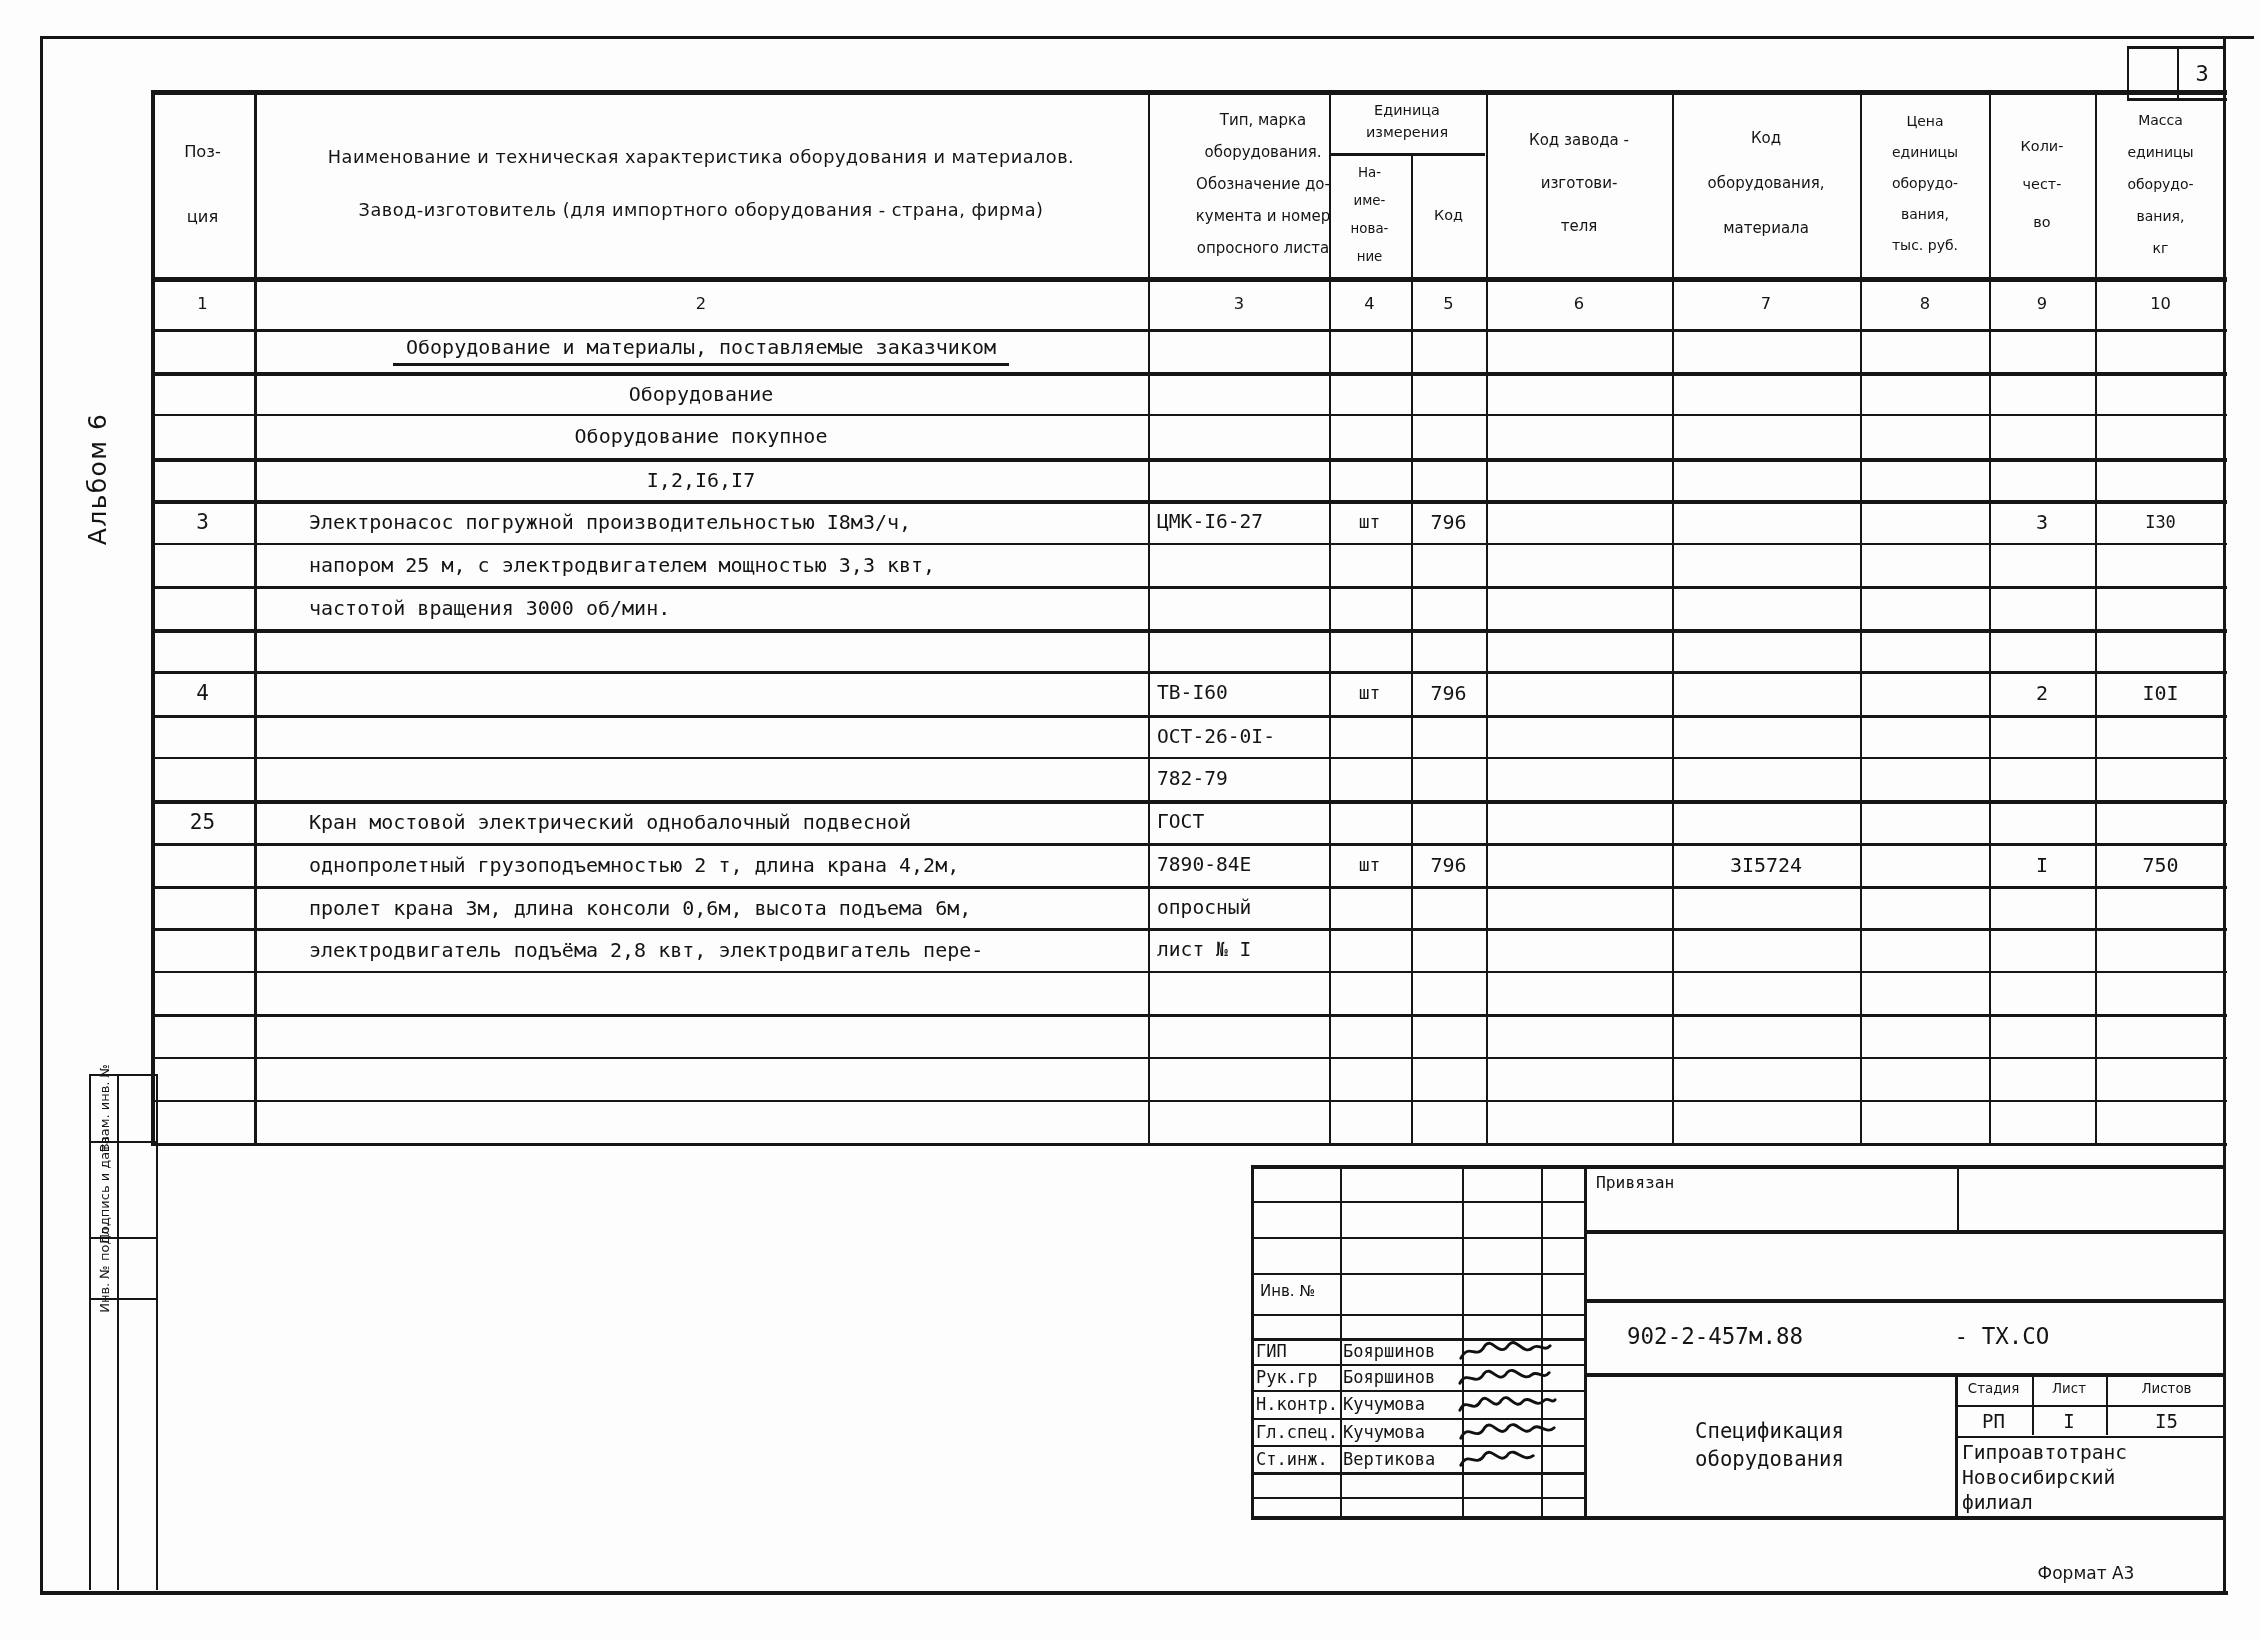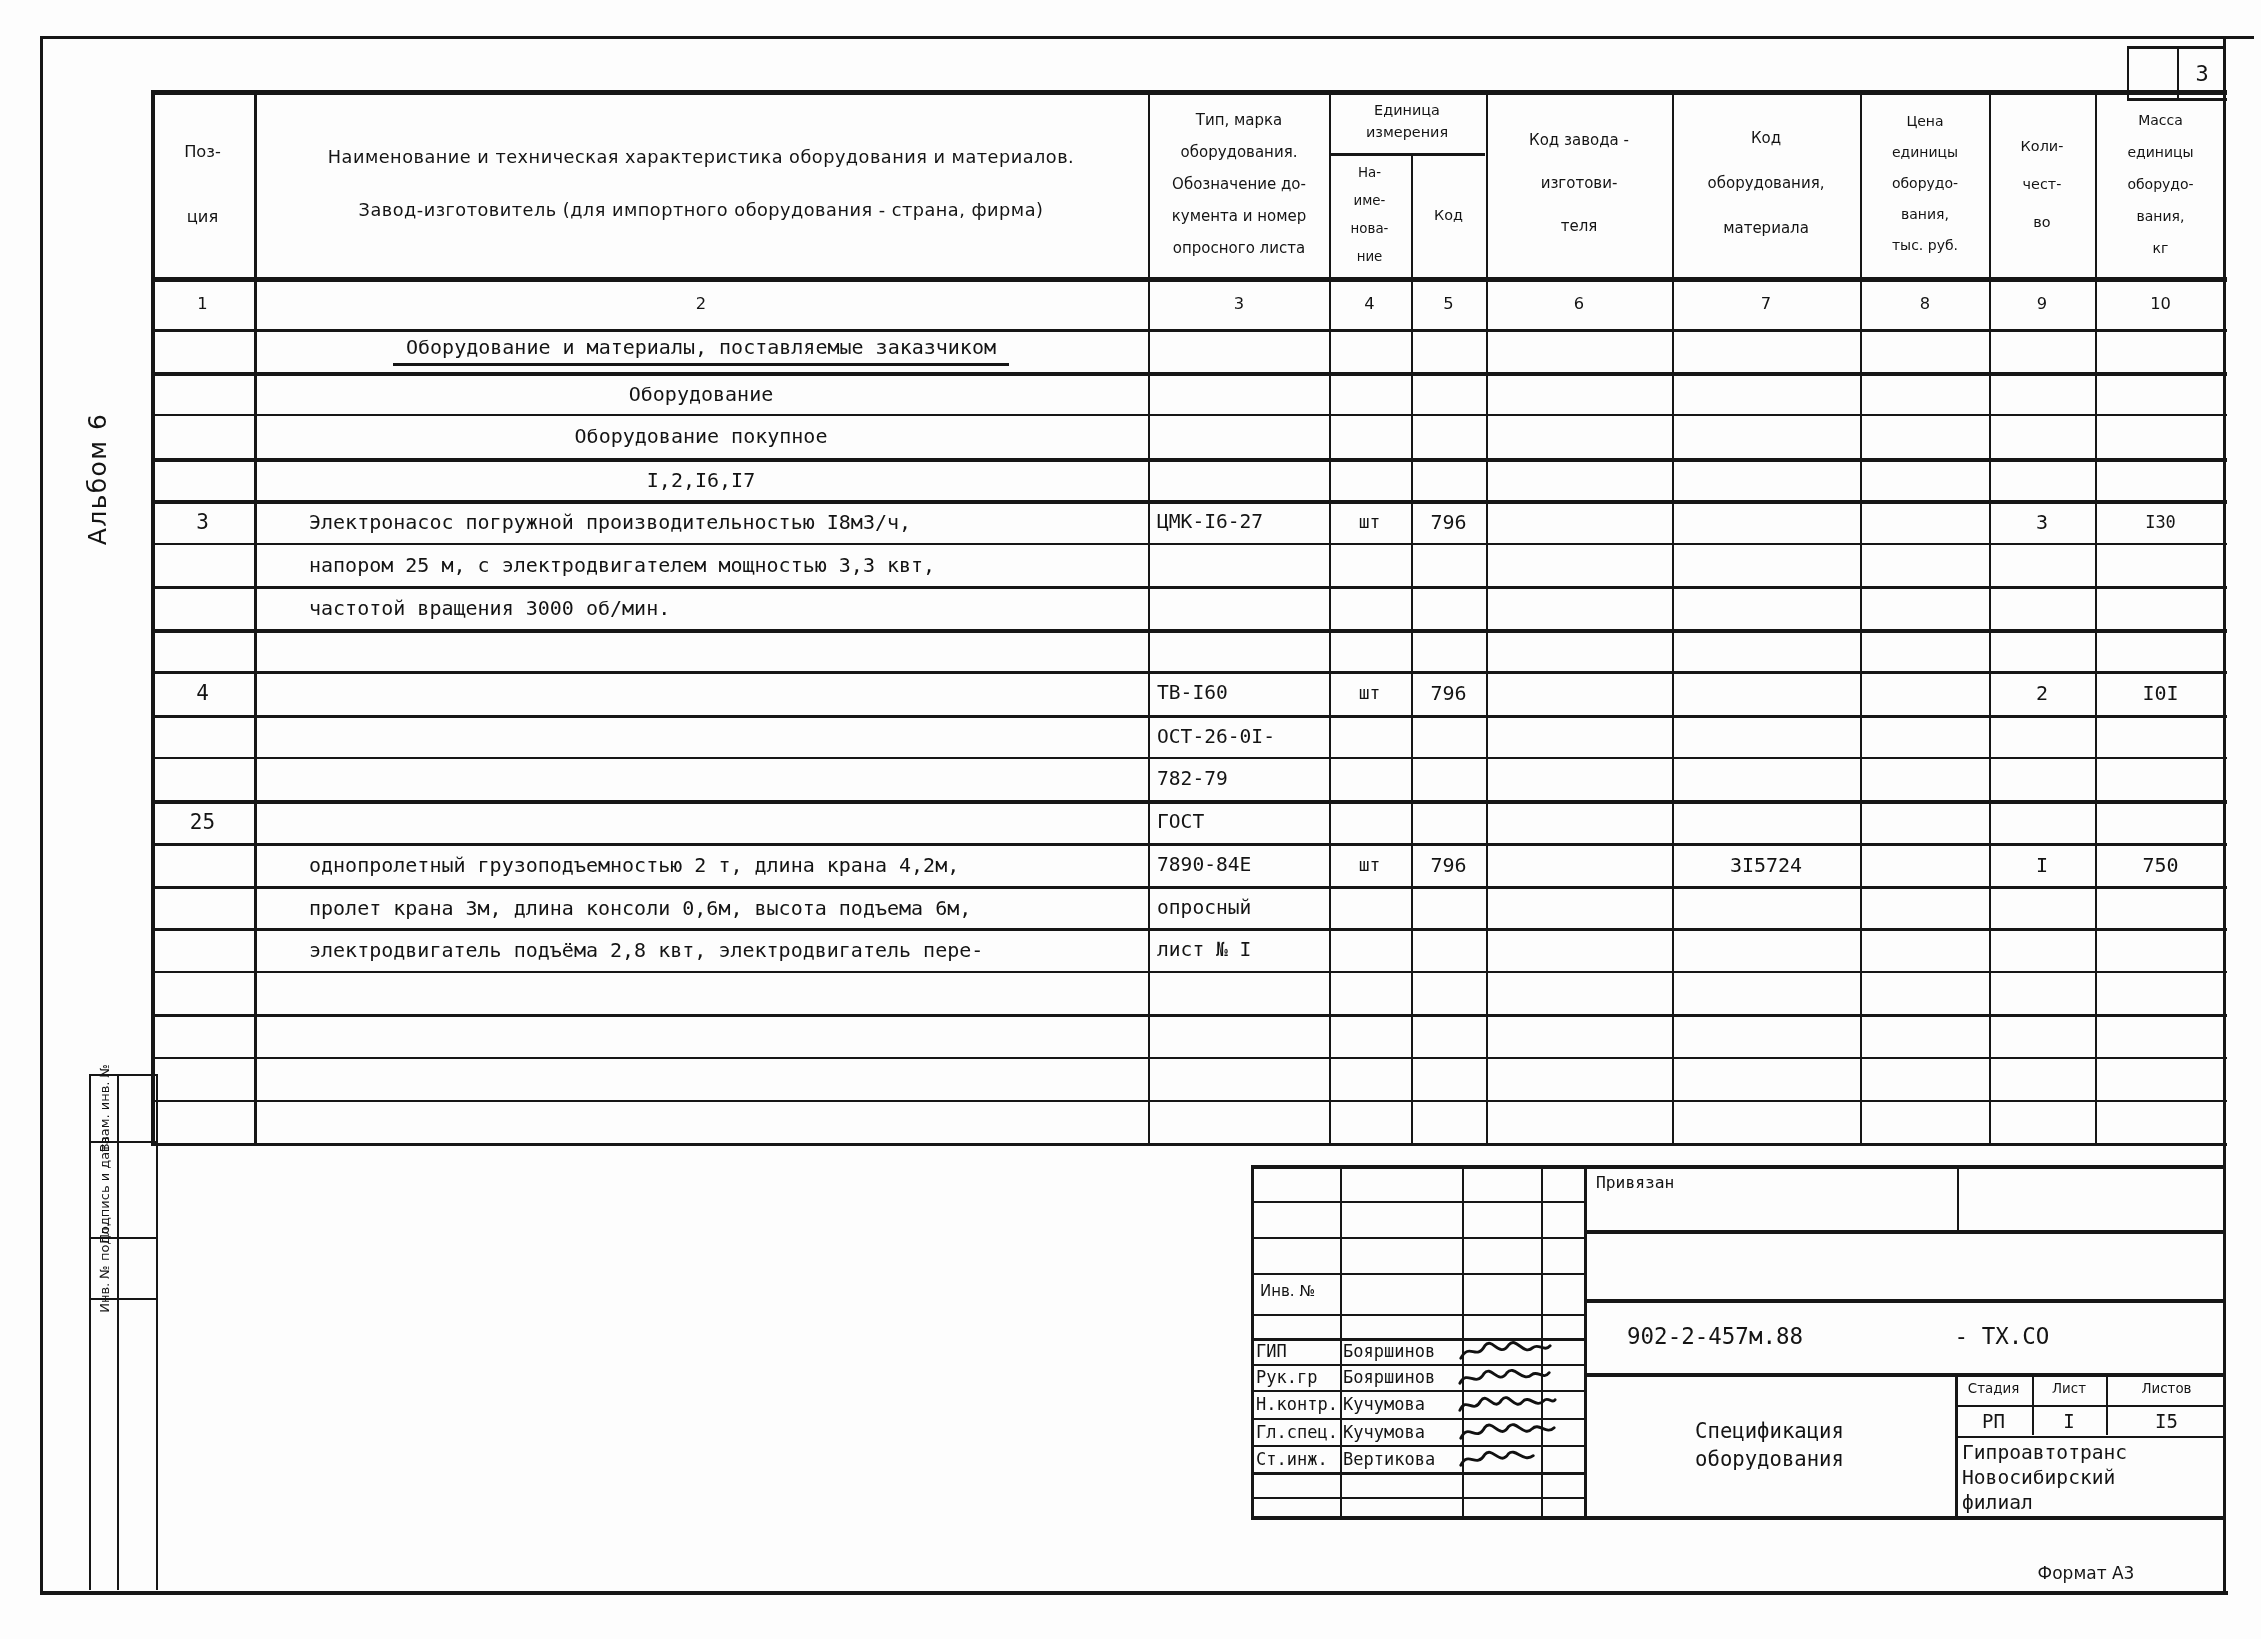--- a/index.html
+++ b/index.html
@@ -105,21 +105,21 @@
   <div class="vtext" style="left:104px;top:1108px;font-size:13px;">Взам. инв. №</div>
   <div class="vtext" style="left:104px;top:1190px;font-size:13px;">Подпись и дата</div>
   <div class="vtext" style="left:104px;top:1268px;font-size:13px;">Инв. № подл.</div>
 
   <div class="abs hand flexc" style="left:2024px;top:1561px;width:124px;height:24px;font-size:17px;">Формат А3</div>
 
   <div class="abs hand flexc ml" style="left:151px;top:90px;width:103px;height:187px;font-size:16.3px;line-height:65px;">Поз-
 ция</div>
   <div class="abs hand flexc ml" style="left:254px;top:90px;width:894px;height:187px;font-size:17.7px;line-height:53px;letter-spacing:0.5px;">Наименование и техническая характеристика  оборудования и материалов.
 Завод-изготовитель  (для импортного оборудования -  страна, фирма)</div>
-  <div class="abs hand flexc ml" style="left:1148px;top:90px;width:182px;height:187px;font-size:15px;line-height:32px;">Тип,  марка
+  <div class="abs hand flexc ml" style="left:1148px;top:90px;width:182px;height:187px;font-size:15px;line-height:32px;padding-left:24px;">Тип,  марка
 оборудования.
 Обозначение до-
 кумента и номер
 опросного листа</div>
   <div class="abs hand flexc ml" style="left:1329px;top:90px;width:156px;height:63px;font-size:14.4px;line-height:21.5px;">Единица
 измерения</div>
   <div class="abs hand flexc ml" style="left:1329px;top:153px;width:81px;height:123px;font-size:13.4px;line-height:28px;">На-
 име-
 нова-
 ние</div>
@@ -175,20 +175,21 @@
   <div class="abs mono flexc" style="left:151px;top:671px;width:103px;height:43px;font-size:21px;">4</div>
   <div class="abs mono flexl" style="left:1157px;top:671px;height:43px;font-size:19.6px;">ТВ-I60</div>
   <div class="abs mono flexl" style="left:1157px;top:715px;height:43px;font-size:19.6px;">ОСТ-26-0I-</div>
   <div class="abs mono flexl" style="left:1157px;top:757px;height:43px;font-size:19.6px;">782-79</div>
   <div class="abs mono flexc" style="left:1329px;top:671px;width:81px;height:43px;font-size:18px;">шт</div>
   <div class="abs mono flexc" style="left:1411px;top:671px;width:75px;height:43px;font-size:20px;">796</div>
   <div class="abs mono flexc" style="left:1989px;top:671px;width:106px;height:43px;font-size:20px;">2</div>
   <div class="abs mono flexc" style="left:2095px;top:671px;width:131px;height:43px;font-size:20px;">I0I</div>
 
   <div class="abs mono flexc" style="left:151px;top:800px;width:103px;height:43px;font-size:21px;">25</div>
+  <div class="abs mono flexl" style="left:309px;top:800px;height:43px;font-size:20px;">Кран мостовой электрический однобалочный подвесной</div>
   <div class="abs mono flexl" style="left:309px;top:843px;height:43px;font-size:20px;">однопролетный грузоподъемностью 2 т, длина крана 4,2м,</div>
   <div class="abs mono flexl" style="left:309px;top:886px;height:43px;font-size:20px;">пролет крана 3м, длина консоли 0,6м, высота  подъема 6м,</div>
   <div class="abs mono flexl" style="left:309px;top:928px;height:43px;font-size:20px;">электродвигатель подъёма 2,8 квт, электродвигатель пере-</div>
   <div class="abs mono flexl" style="left:1157px;top:800px;height:43px;font-size:19.6px;">ГОСТ</div>
   <div class="abs mono flexl" style="left:1157px;top:843px;height:43px;font-size:19.6px;">7890-84Е</div>
   <div class="abs mono flexl" style="left:1157px;top:886px;height:43px;font-size:19.6px;">опросный</div>
   <div class="abs mono flexl" style="left:1157px;top:928px;height:43px;font-size:19.6px;">лист № I</div>
   <div class="abs mono flexc" style="left:1329px;top:843px;width:81px;height:43px;font-size:18px;">шт</div>
   <div class="abs mono flexc" style="left:1411px;top:843px;width:75px;height:43px;font-size:20px;">796</div>
   <div class="abs mono flexc" style="left:1672px;top:843px;width:188px;height:43px;font-size:20px;">3I5724</div>

